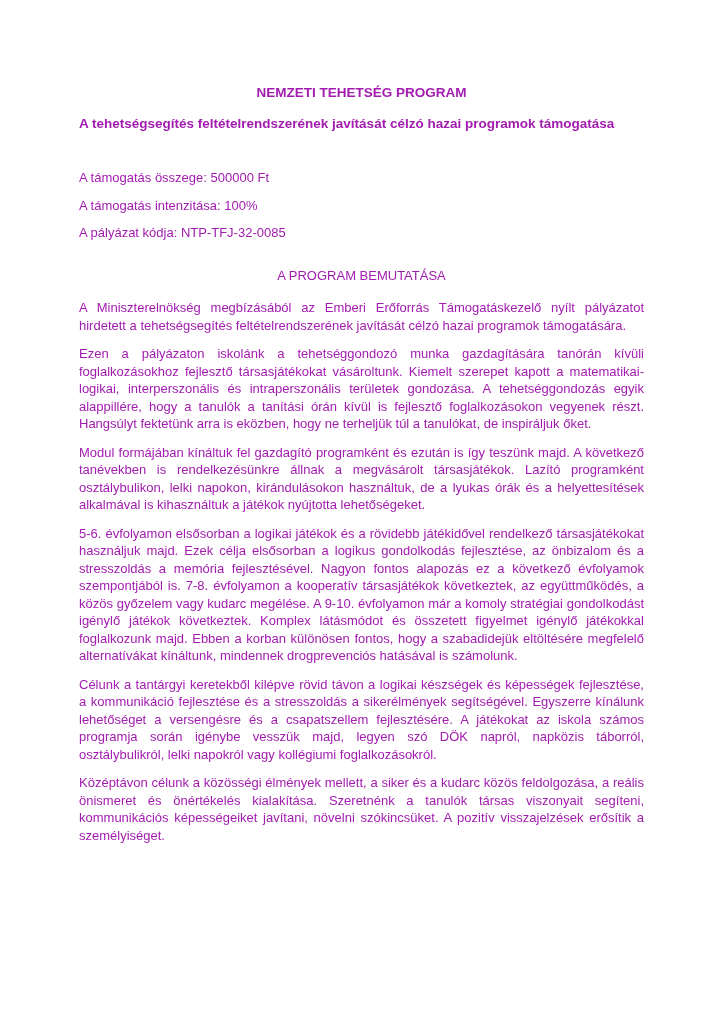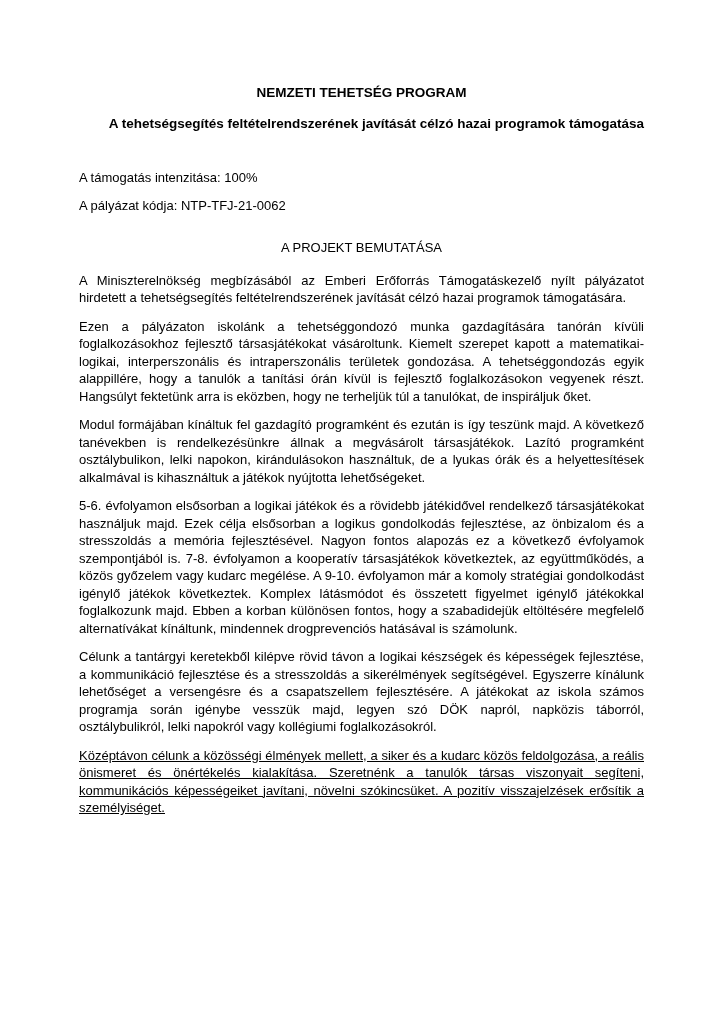--- a/index.html
+++ b/index.html
@@ -10,36 +10,36 @@
   .page {
     position: relative;
     width: 724px;
     height: 1024px;
     box-sizing: border-box;
     margin: 0 auto;
     padding: 84px 80px 0 79px;
     background: #ffffff;
     overflow: hidden;
     font-family: "Liberation Sans", "DejaVu Sans", sans-serif;
-    color: #000000;
+    color: #a21caf;
     font-size: 13px;
     line-height: 17.5px;
     -webkit-font-smoothing: antialiased;
   }
   .doc-title {
     font-size: 13.5px;
     font-weight: 700;
     text-align: center;
     margin: 0 0 13px 0;
     line-height: 17.5px;
   }
   .doc-subtitle {
     font-size: 13.5px;
     font-weight: 700;
-    text-align: right;
+    text-align: left;
     margin: 0 0 37px 0;
     line-height: 17.5px;
   }
   .details p {
     margin: 0 0 10px 0;
     text-align: left;
   }
   .section-heading {
     font-size: 13px;
     font-weight: 400;
@@ -47,38 +47,38 @@
     margin: 25px 0 15px 0;
     line-height: 17.5px;
   }
   .body-par {
     margin: 0 0 11px 0;
     text-align: justify;
     text-justify: inter-word;
   }
   .body-par.justify-last {
     text-align-last: justify;
-    text-decoration: underline;
   }
 </style>
 </head>
 <body>
 
 <div class="page">
 
   <h1 class="doc-title">NEMZETI TEHETSÉG PROGRAM</h1>
 
   <h2 class="doc-subtitle">A tehetségsegítés feltételrendszerének javítását célzó hazai programok támogatása</h2>
 
   <div class="details">
+    <p>A támogatás összege: 500000 Ft</p>
     <p>A támogatás intenzitása: 100%</p>
-    <p>A pályázat kódja: NTP-TFJ-21-0062</p>
+    <p>A pályázat kódja: NTP-TFJ-32-0085</p>
   </div>
 
-  <h3 class="section-heading">A PROJEKT BEMUTATÁSA</h3>
+  <h3 class="section-heading">A PROGRAM BEMUTATÁSA</h3>
 
   <p class="body-par">A Miniszterelnökség megbízásából az Emberi Erőforrás Támogatáskezelő nyílt pályázatot hirdetett a tehetségsegítés feltételrendszerének javítását célzó hazai programok támogatására.</p>
 
   <p class="body-par">Ezen a pályázaton iskolánk a tehetséggondozó munka gazdagítására tanórán kívüli foglalkozásokhoz fejlesztő társasjátékokat vásároltunk. Kiemelt szerepet kapott a matematikai-logikai, interperszonális és intraperszonális területek gondozása. A tehetséggondozás egyik alappillére, hogy a tanulók a tanítási órán kívül is fejlesztő foglalkozásokon vegyenek részt. Hangsúlyt fektetünk arra is eközben, hogy ne terheljük túl a tanulókat, de inspiráljuk őket.</p>
 
   <p class="body-par">Modul formájában kínáltuk fel gazdagító programként és ezután is így teszünk majd. A következő tanévekben is rendelkezésünkre állnak a megvásárolt társasjátékok. Lazító programként osztálybulikon, lelki napokon, kirándulásokon használtuk, de a lyukas órák és a helyettesítések alkalmával is kihasználtuk a játékok nyújtotta lehetőségeket.</p>
 
   <p class="body-par">5-6. évfolyamon elsősorban a logikai játékok és a rövidebb játékidővel rendelkező társasjátékokat használjuk majd. Ezek célja elsősorban a logikus gondolkodás fejlesztése, az önbizalom és a stresszoldás a memória fejlesztésével. Nagyon fontos alapozás ez a következő évfolyamok szempontjából is. 7-8. évfolyamon a kooperatív társasjátékok következtek, az együttműködés, a közös győzelem vagy kudarc megélése. A 9-10. évfolyamon már a komoly stratégiai gondolkodást igénylő játékok következtek. Komplex látásmódot és összetett figyelmet igénylő játékokkal foglalkozunk majd. Ebben a korban különösen fontos, hogy a szabadidejük eltöltésére megfelelő alternatívákat kínáltunk, mindennek drogprevenciós hatásával is számolunk.</p>
 
   <p class="body-par">Célunk a tantárgyi keretekből kilépve rövid távon a logikai készségek és képességek fejlesztése, a kommunikáció fejlesztése és a stresszoldás a sikerélmények segítségével. Egyszerre kínálunk lehetőséget a versengésre és a csapatszellem fejlesztésére.  A játékokat az iskola számos programja során igénybe vesszük majd, legyen szó DÖK napról, napközis táborról, osztálybulikról,  lelki napokról vagy kollégiumi foglalkozásokról.</p>

